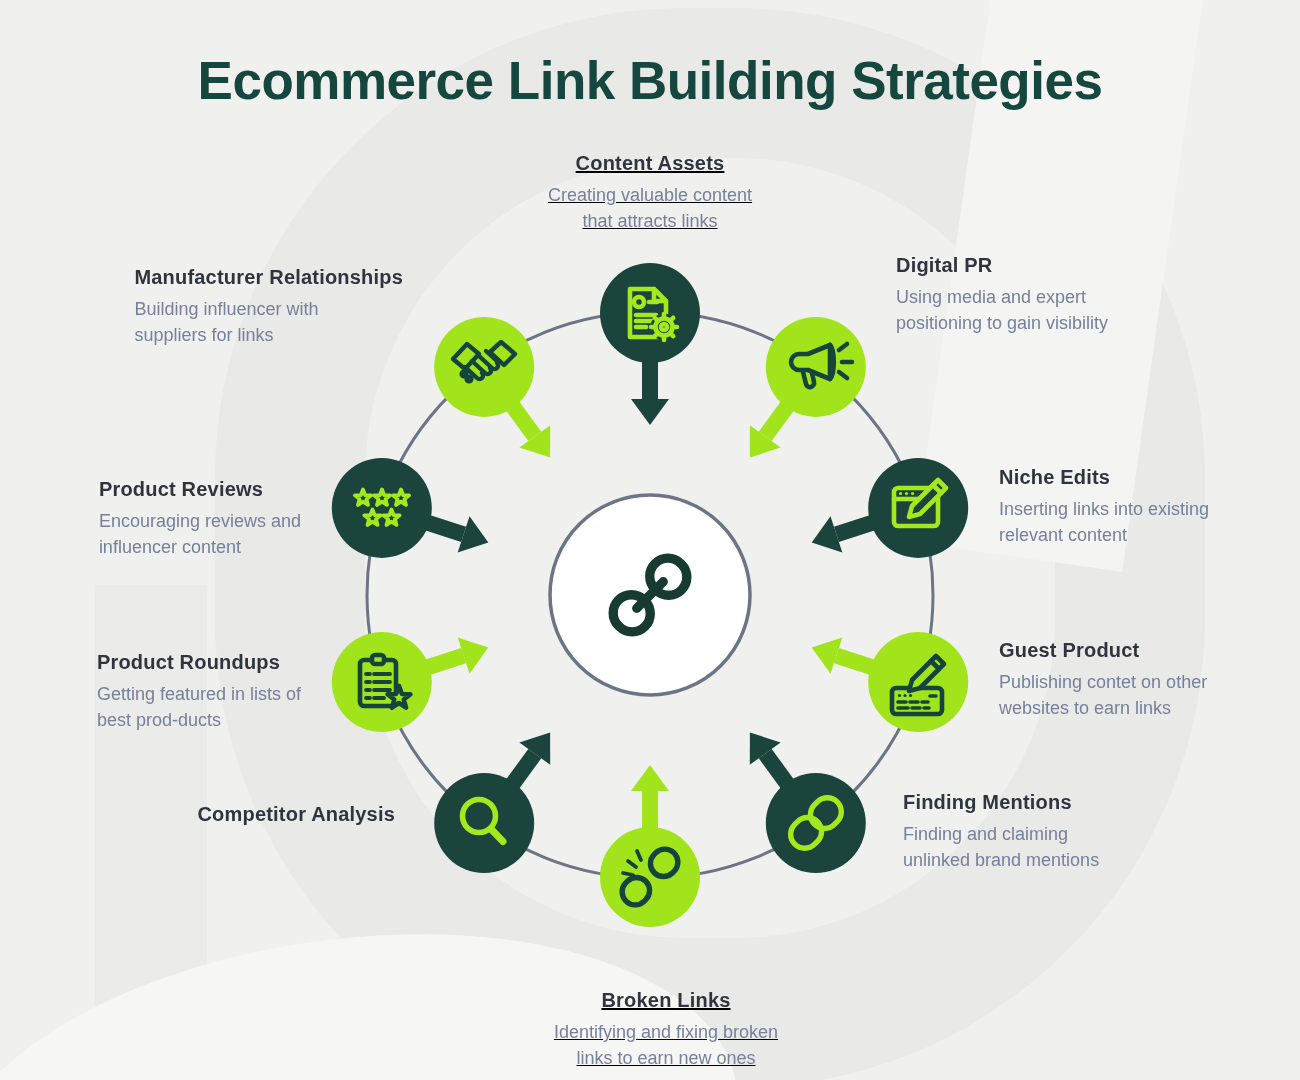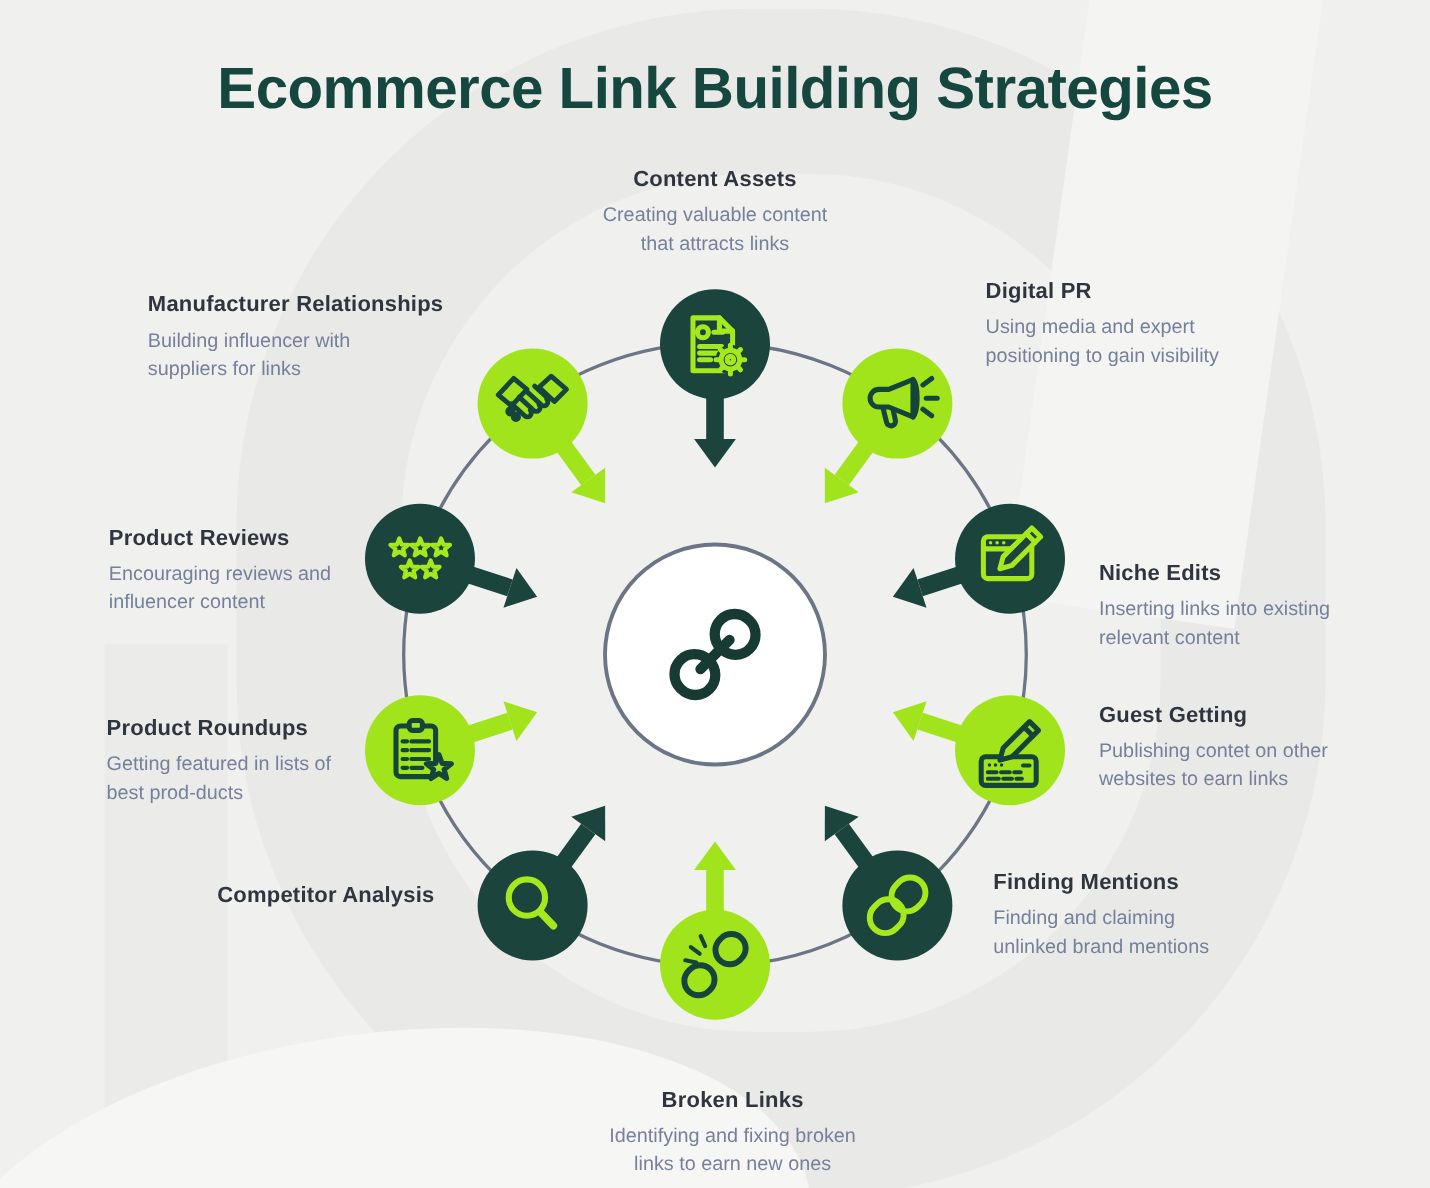--- a/index.html
+++ b/index.html
@@ -29,26 +29,26 @@
   .icon-wrap{position:absolute;width:100px;height:100px;}
   .icon-wrap svg{width:100%;height:100%;display:block;}
   .ic-lime{stroke:#a6e81e;}
   .ic-dark{stroke:#15443c;}
 
   
   .node-text{position:absolute;}
   .nt-title{margin:0 0 7px 0;font-size:20px;font-weight:700;color:#2e353e;letter-spacing:0.2px;}
   .nt-desc{margin:0;font-size:18px;line-height:26px;color:#75819b;white-space:pre-line;}
   .align-right{text-align:left;margin-top:12px;}
-  .align-center{text-align:center;transform:translateX(-50%);}
+  .align-center{text-align:center;transform:translateX(-50%);text-decoration:underline;}
   #txt-content-assets{left:650px;top:152px;}
   #txt-manufacturer-relationships{right:897px;top:254px;}
   #txt-digital-pr{left:896px;top:254px;}
   #txt-product-reviews{right:999px;top:466px;}
-  #txt-niche-edits{left:999px;top:466px;margin-top:44px;}
+  #txt-niche-edits{left:999px;top:466px;}
   #txt-product-roundups{right:999px;top:639px;}
   #txt-guest-posting{left:999px;top:639px;}
   #txt-competitor-analysis{right:905px;top:791px;}
   #txt-unlinked-mentions{left:903px;top:791px;}
   #txt-broken-links{left:666px;top:953px;margin-top:36px;}
   
   #ic-content-assets{left:600px;top:263px;}
   #ic-digital-pr{left:766px;top:317px;}
   #ic-niche-edits{left:868px;top:458px;}
   #ic-guest-posting{left:868px;top:632px;}
@@ -278,21 +278,21 @@
 positioning to gain visibility</p>
   </div>
 
   <div class="node-text" id="txt-niche-edits">
     <p class="nt-title">Niche Edits</p>
     <p class="nt-desc">Inserting links into existing
 relevant content</p>
   </div>
 
   <div class="node-text" id="txt-guest-posting">
-    <p class="nt-title">Guest Getting</p>
+    <p class="nt-title">Guest Product</p>
     <p class="nt-desc">Publishing contet on other
 websites to earn links</p>
   </div>
 
   <div class="node-text" id="txt-unlinked-mentions">
     <p class="nt-title">Finding Mentions</p>
     <p class="nt-desc">Finding and claiming
 unlinked brand mentions</p>
   </div>
 

